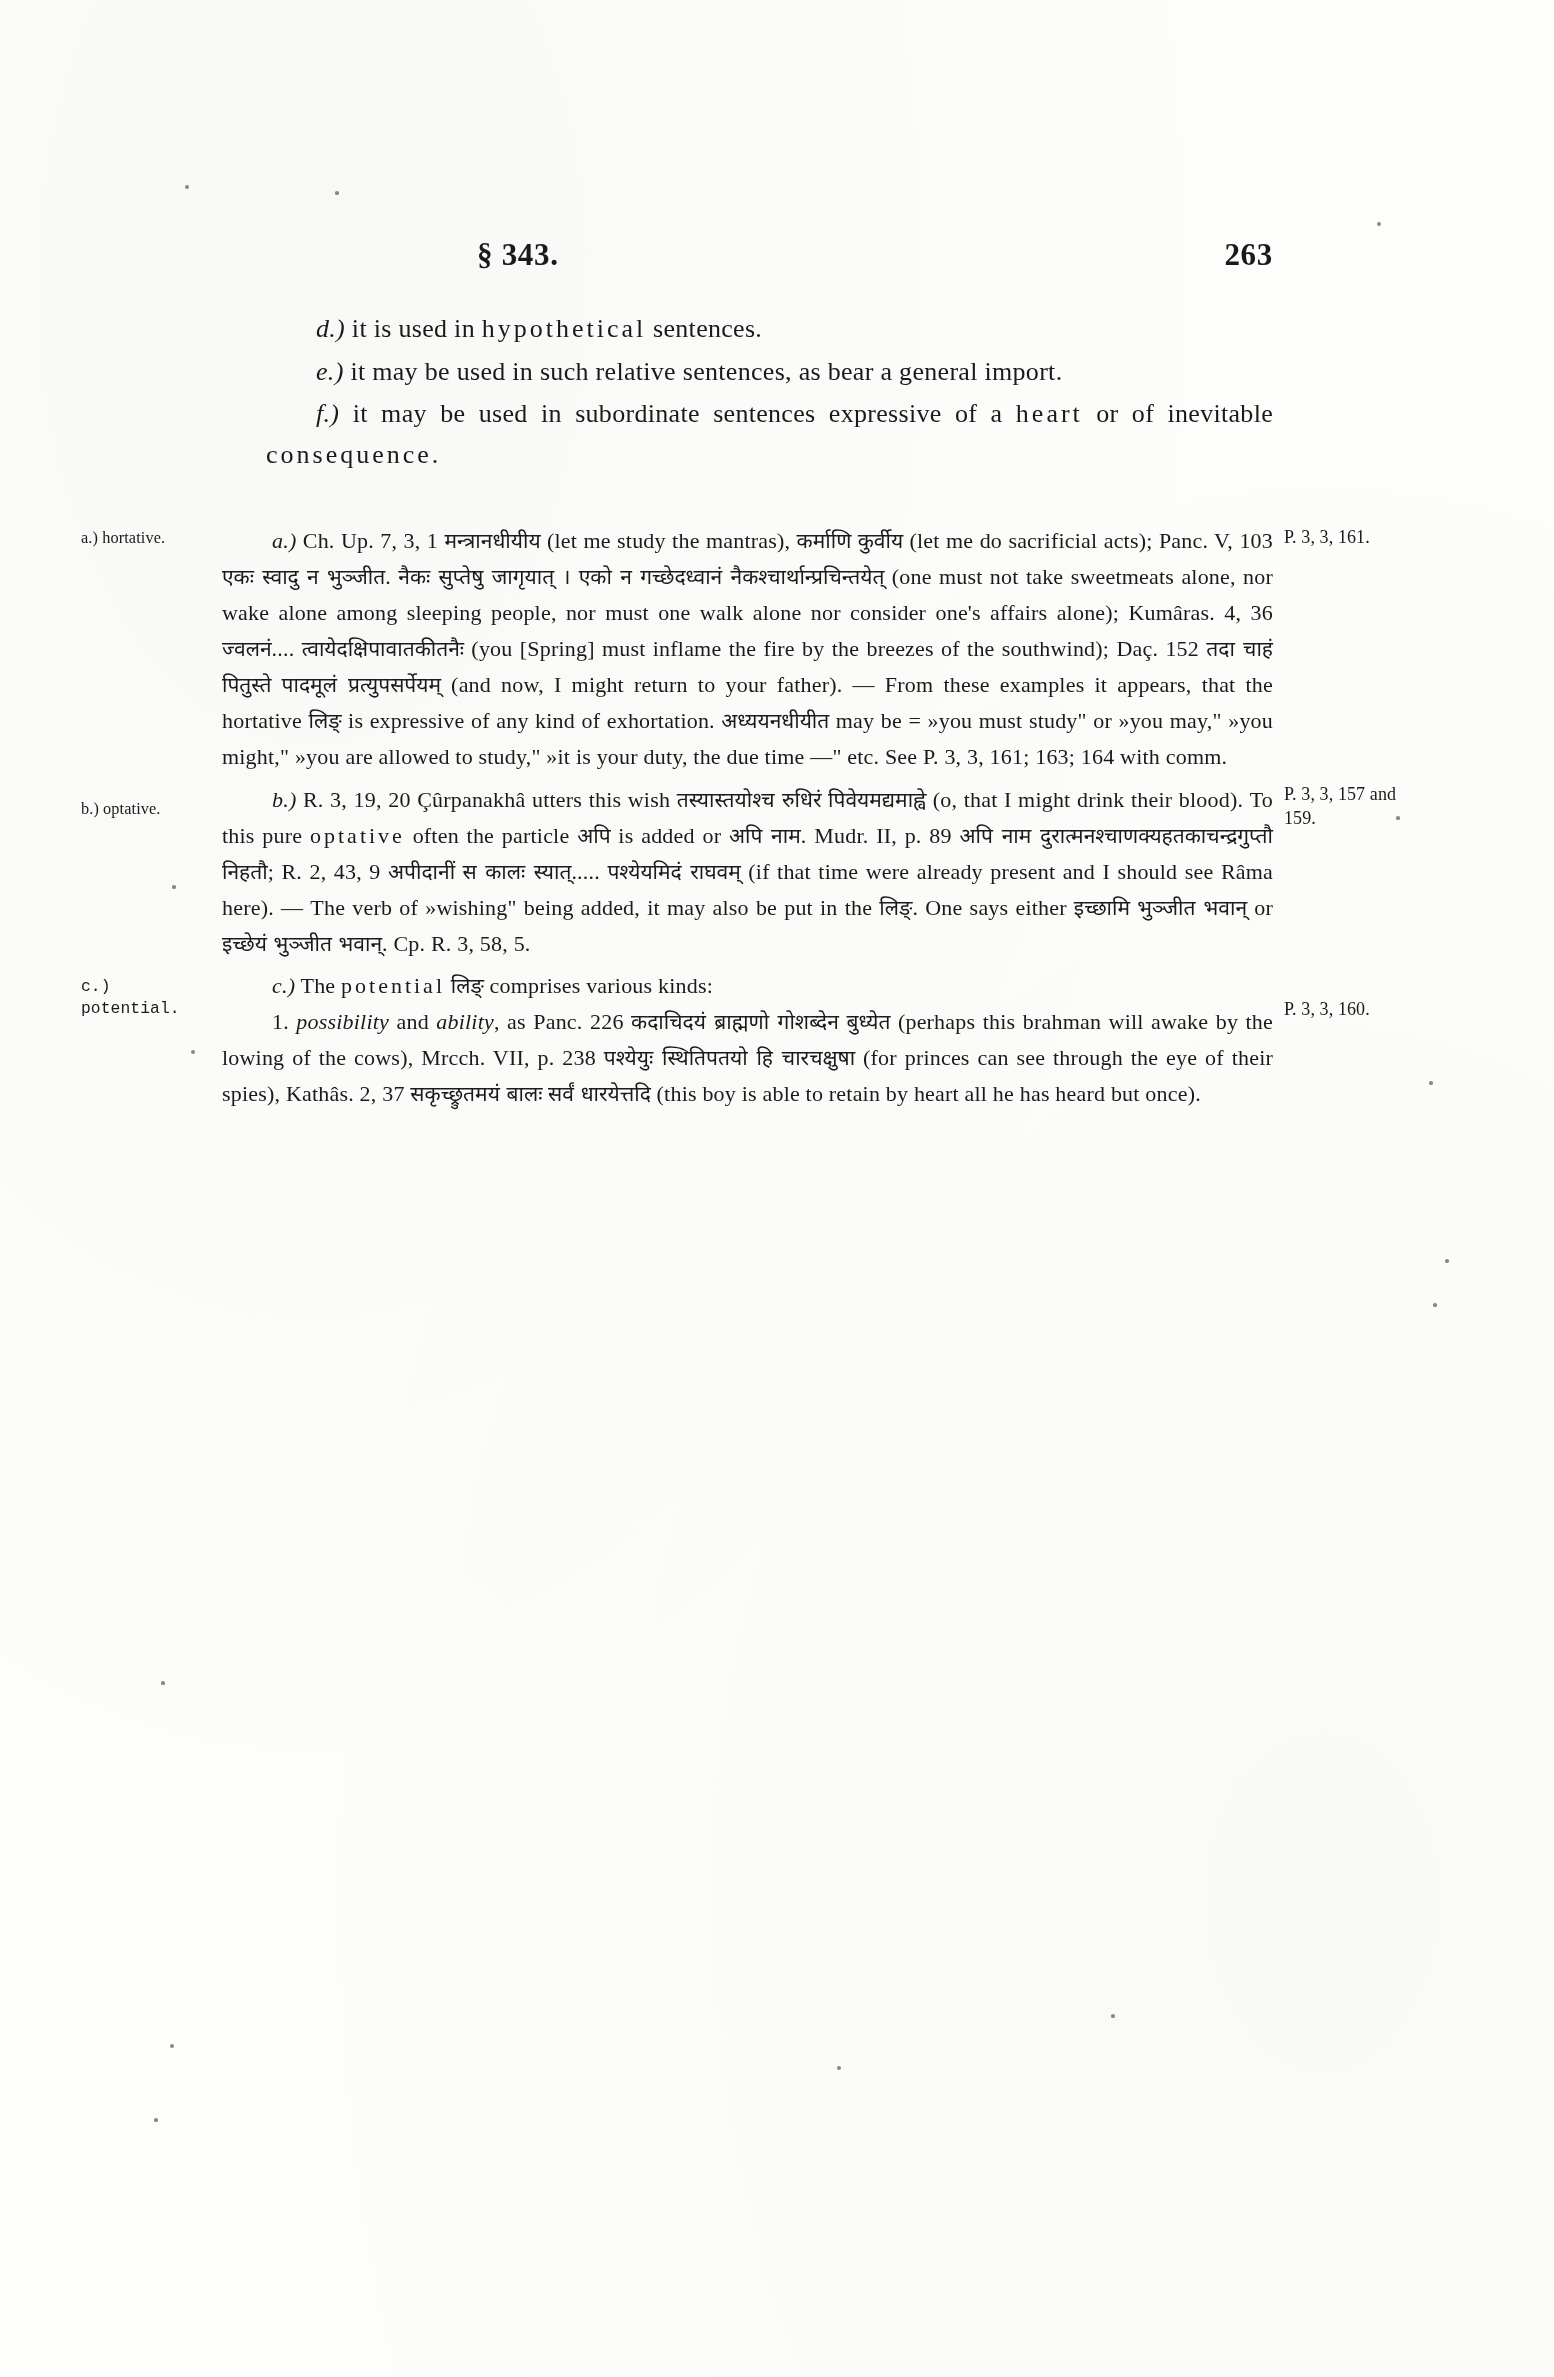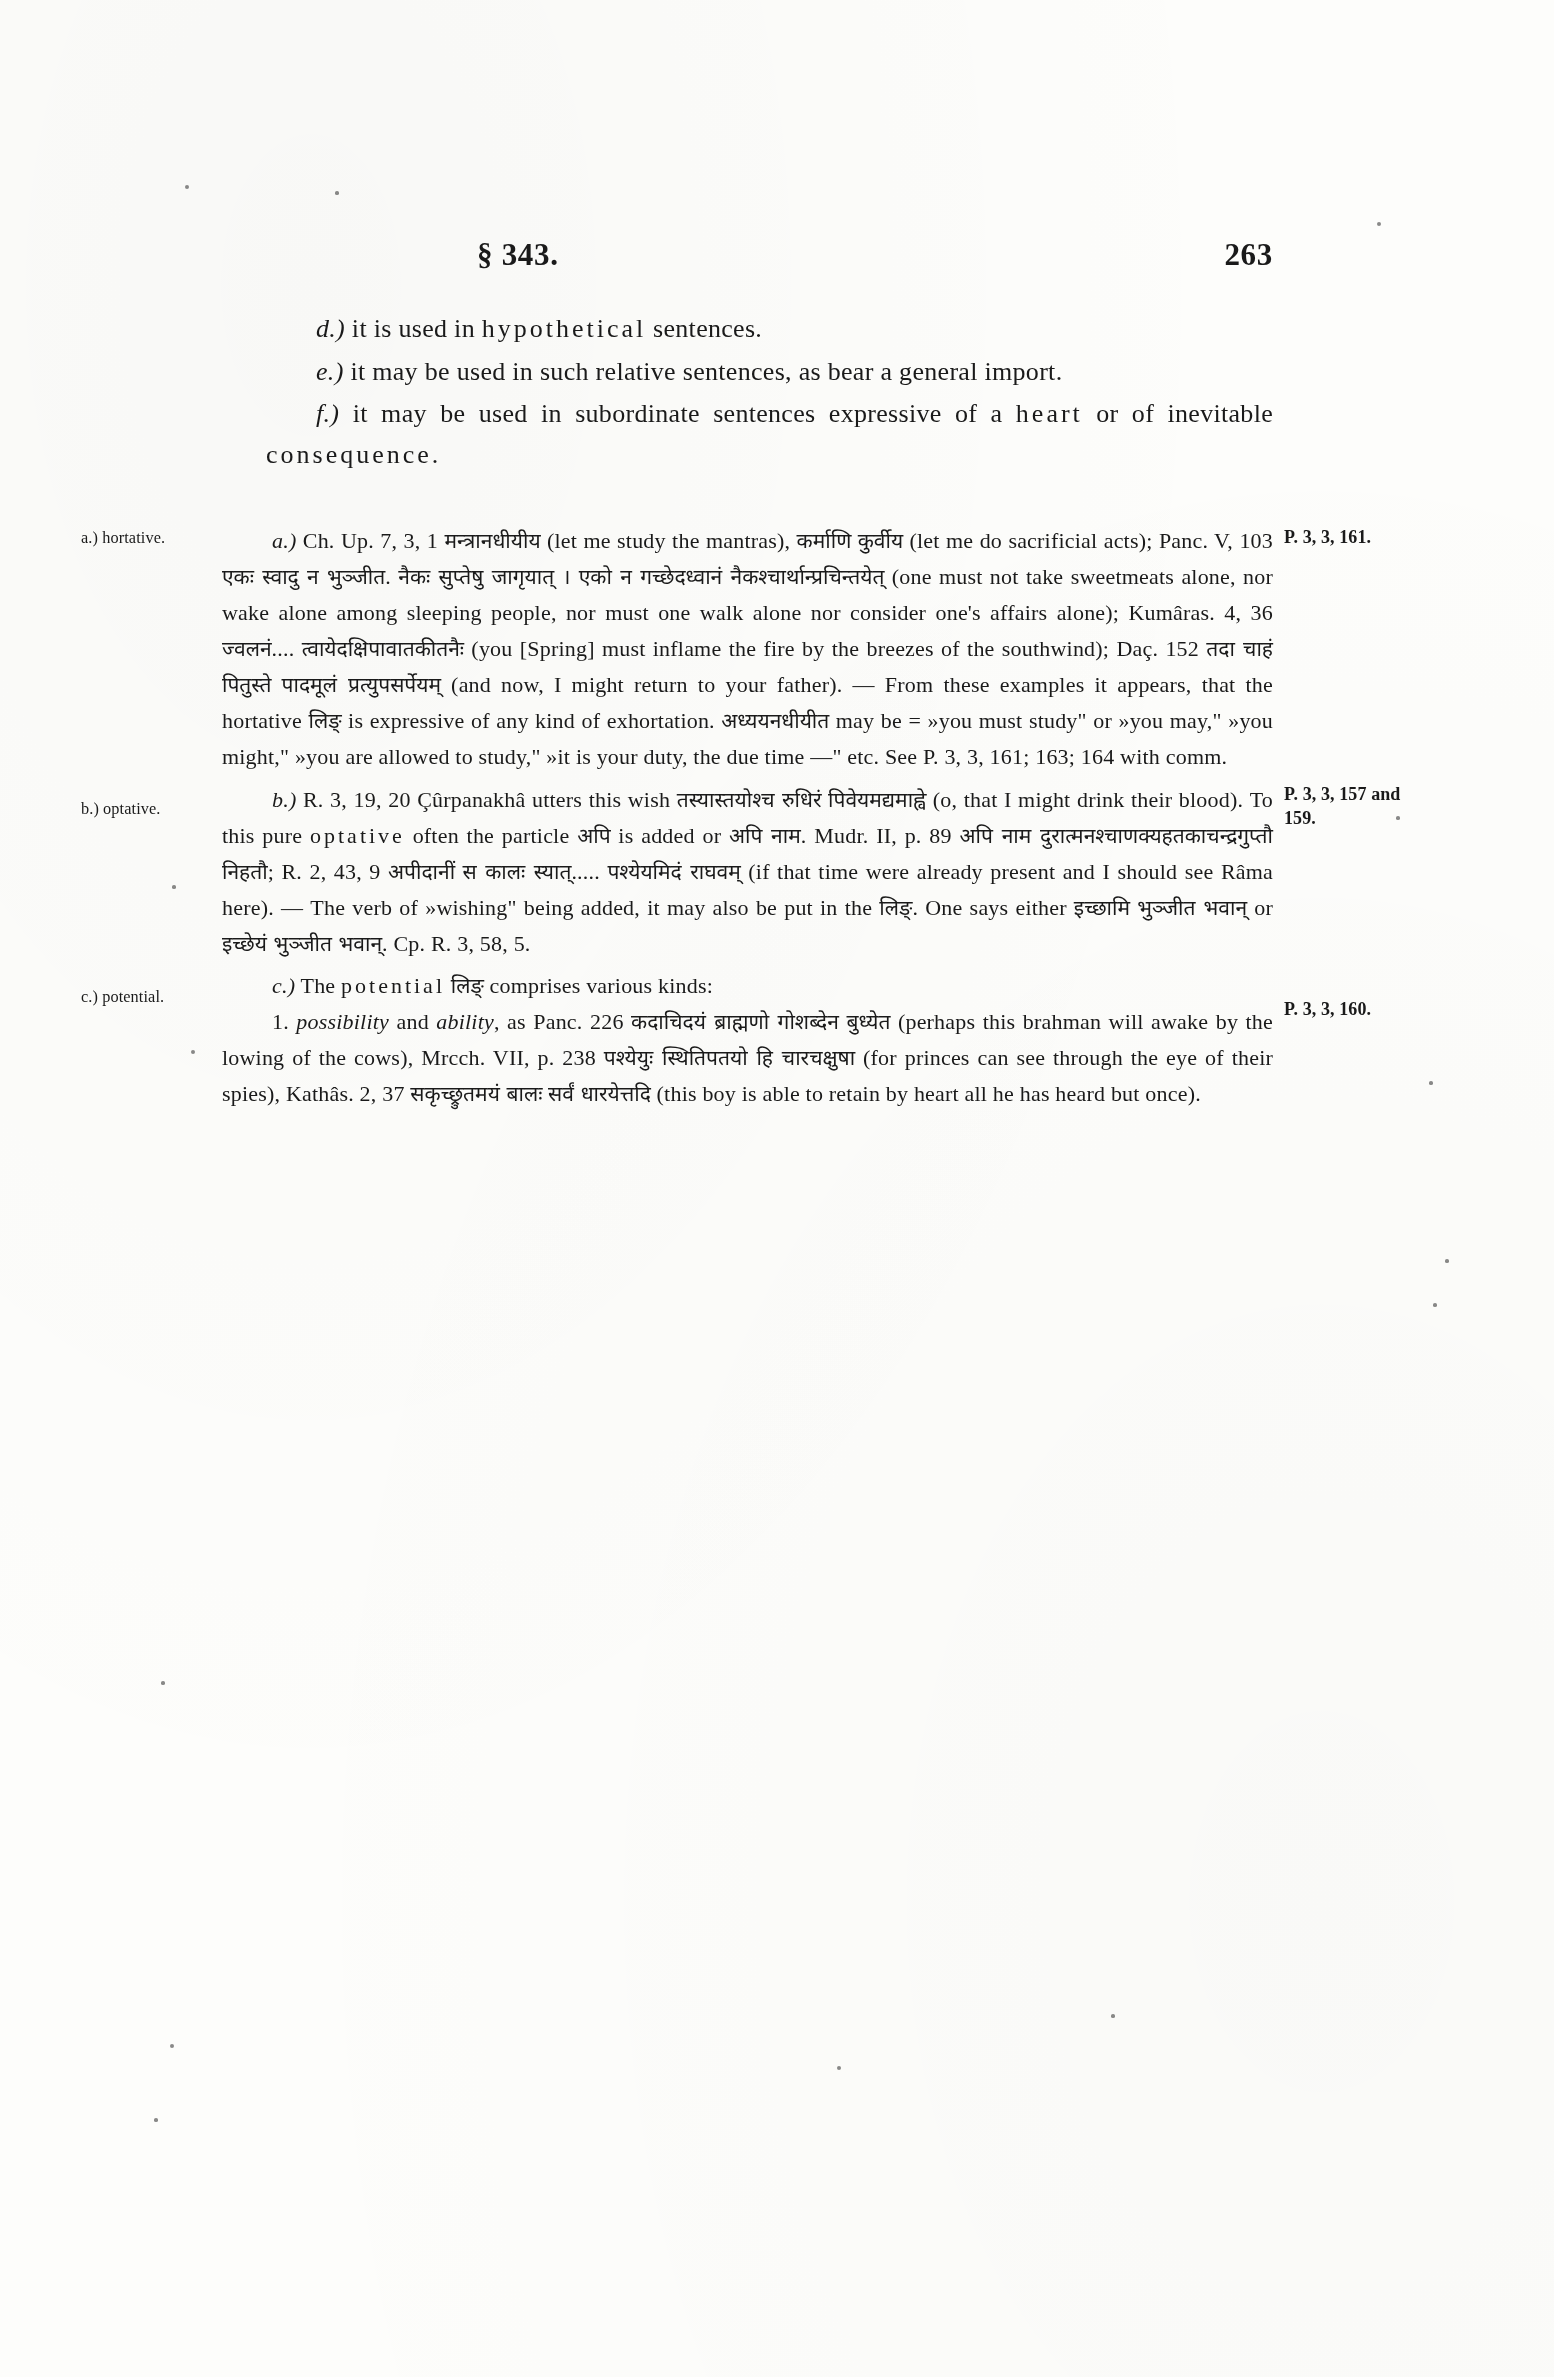--- a/index.html
+++ b/index.html
@@ -93,21 +93,21 @@
     text-align: left;
     letter-spacing: 0.1px;
   }
   .marg-right {
     position: absolute;
     right: -152px;
     width: 141px;
     font-size: 18px;
     line-height: 24px;
     text-align: left;
-    font-weight: bold;
+    font-weight: normal;
     letter-spacing: 0.1px;
   }
   .sec { margin-top: 3px; }
   .blocktext { position: relative; }
 </style>
 </head>
 <body>
 
 <div class="page"></div>
 
@@ -176,21 +176,21 @@
       <span class="sp">optative</span> often the particle <span class="dev">अपि</span> is added or <span class="dev">अपि नाम</span>. Mudr. II,
       p. 89 <span class="dev">अपि नाम दुरात्मनश्चाणक्यहतकाचन्द्रगुप्तौ निहतौ</span>; R. 2, 43, 9 <span class="dev">अपीदानीं</span>
       <span class="dev">स कालः स्यात्</span>..... <span class="dev">पश्येयमिदं राघवम्</span> (if that time were already present
       and I should see Râma here). — The verb of »wishing" being
       added, it may also be put in the <span class="dev">लिङ्</span>. One says either <span class="dev">इच्छामि</span>
       <span class="dev">भुञ्जीत भवान्</span> or <span class="dev">इच्छेयं भुञ्जीत भवान्</span>. Cp. R. 3, 58, 5.
     </p>
   </div>
 
   <div class="blocktext sec" style="margin-top:6px;">
-    <div class="marg-left" style="top:18px;">c.) potential.</div>
+    <div class="marg-left" style="top:8px;font-family:Liberation Mono, monospace;">c.) potential.</div>
     <p class="small-block" style="text-indent:50px;">
       <span class="ital">c.)</span>
       The <span class="sp">potential</span> <span class="dev">लिङ्</span> comprises various kinds:
     </p>
     <p class="small-block" style="text-indent:50px;">
       1. <span class="ital">possibility</span> and <span class="ital">ability</span>, as Panc. 226 <span class="dev">कदाचिदयं ब्राह्मणो गोशब्देन</span>
       <span class="dev">बुध्येत</span> (perhaps this brahman will awake by the lowing of the cows),
       Mrcch. VII, p. 238 <span class="dev">पश्येयुः स्थितिपतयो हि चारचक्षुषा</span> (for princes can
       see through the eye of their spies), Kathâs. 2, 37 <span class="dev">सकृच्छ्रुतमयं बालः</span>
       <span class="dev">सर्वं धारयेत्तदि</span> (this boy is able to retain by heart all he has heard but once).

